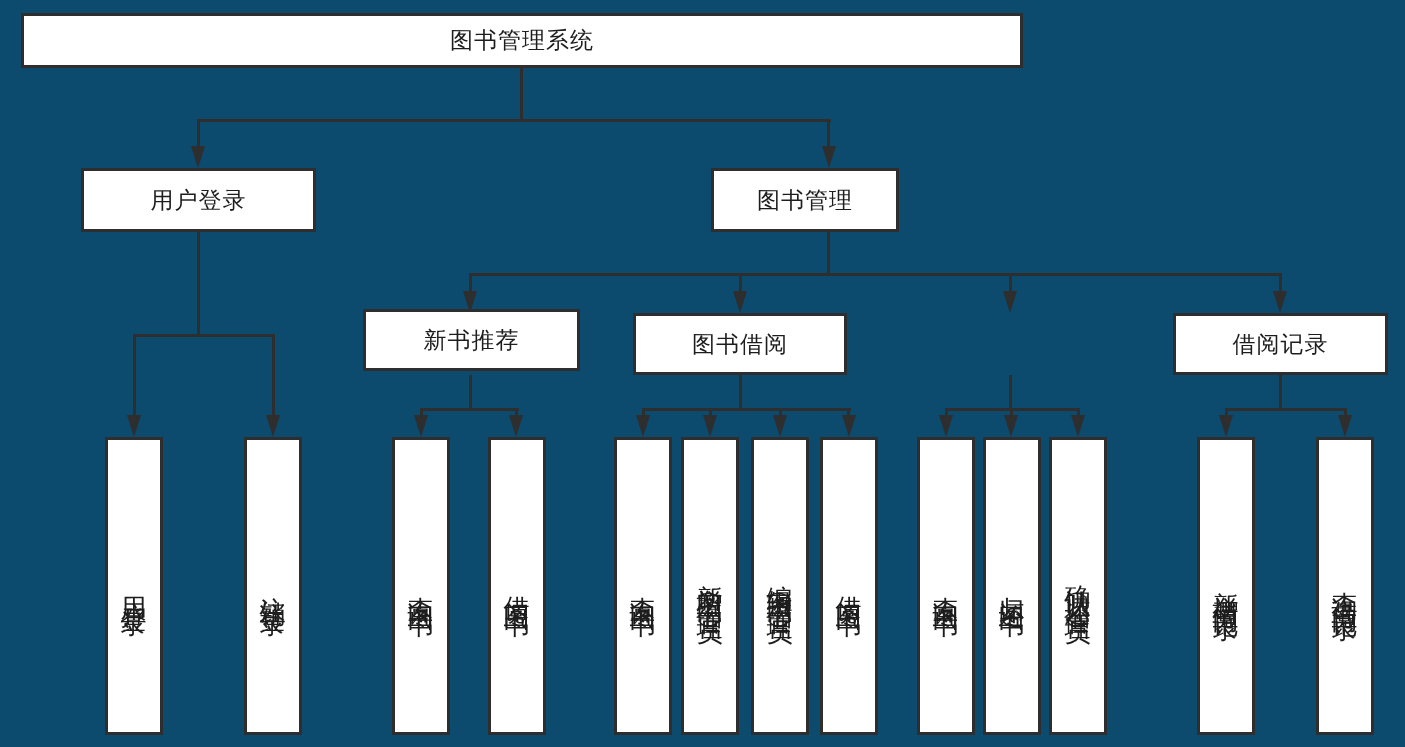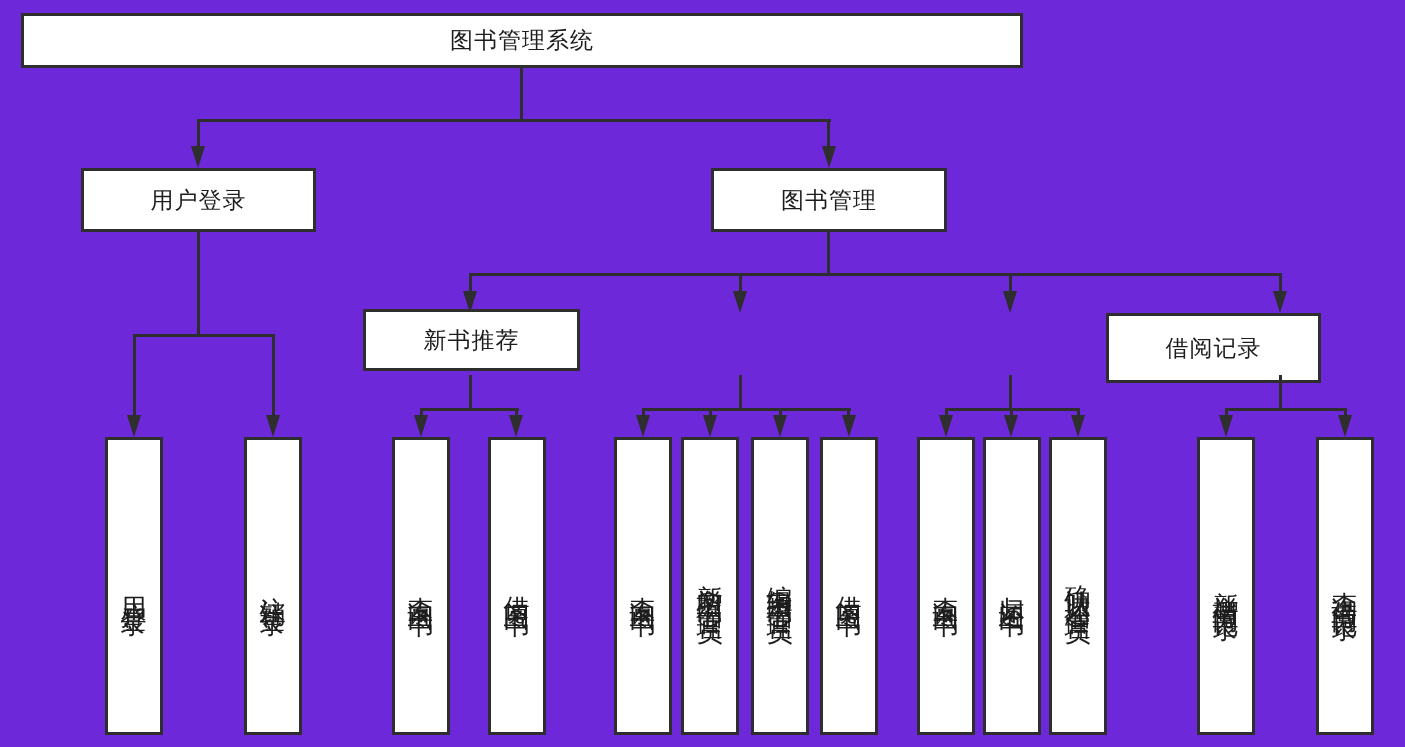--- a/index.html
+++ b/index.html
@@ -1,20 +1,20 @@
 <!DOCTYPE html>
 <html><head>
 <meta charset="utf-8">
 <style>
   html, body { margin: 0; padding: 0; background: #ffffff; }
   .canvas {
     position: relative;
     width: 1405px;
     height: 747px;
-    background: #6d28d9;
+    background: #0c4a6e;
     font-family: "Liberation Sans", sans-serif;
     overflow: hidden;
   }
   .box {
     position: absolute;
     box-sizing: border-box;
     border: 3px solid #2e2e2e;
     background: #ffffff;
     display: flex;
     align-items: center;
@@ -63,35 +63,36 @@
   <div class="box hlabel" style="left:21px;top:13px;width:1002px;height:55px">图书管理系统</div>
 
   <div class="vline" style="left:520px;top:68px;height:51px"></div>
   <div class="hline" style="left:197px;top:119px;width:634px"></div>
   <div class="vline" style="left:197px;top:122px;height:26px"></div>
   <div class="vline" style="left:827px;top:122px;height:26px"></div>
   <div class="arw" style="left:191px;top:146px"></div>
   <div class="arw" style="left:822px;top:146px"></div>
 
   <div class="box hlabel" style="left:81px;top:168px;width:235px;height:64px">用户登录</div>
-  <div class="box hlabel" style="left:711px;top:168px;width:236px;height:64px">图书管理</div>
+  <div class="box hlabel" style="left:711px;top:168px;width:188px;height:64px">图书管理</div>
 
   <div class="vline" style="left:827px;top:232px;height:44px"></div>
   <div class="hline" style="left:469px;top:273px;width:813px"></div>
   <div class="vline" style="left:469px;top:276px;height:16px"></div>
   <div class="vline" style="left:739px;top:276px;height:16px"></div>
   <div class="vline" style="left:1009px;top:276px;height:16px"></div>
   <div class="vline" style="left:1279px;top:276px;height:16px"></div>
   <div class="arw" style="left:463px;top:291px"></div>
   <div class="arw" style="left:733px;top:291px"></div>
   <div class="arw" style="left:1003px;top:291px"></div>
   <div class="arw" style="left:1273px;top:291px"></div>
 
   <div class="box hlabel" style="left:363px;top:309px;width:217px;height:62px">新书推荐</div>
-  <div class="box hlabel" style="left:1106px;top:313px;width:215px;height:70px">借阅记录</div>
+  <div class="box hlabel" style="left:633px;top:313px;width:214px;height:62px">图书借阅</div>
+  <div class="box hlabel" style="left:1173px;top:313px;width:215px;height:62px">借阅记录</div>
 
   <div class="vline" style="left:197px;top:232px;height:105px"></div>
   <div class="hline" style="left:133px;top:334px;width:142px"></div>
   <div class="vline" style="left:133px;top:337px;height:79px"></div>
   <div class="vline" style="left:272px;top:337px;height:79px"></div>
   <div class="arw" style="left:127px;top:415px"></div>
   <div class="arw" style="left:266px;top:415px"></div>
 
   <div class="vline" style="left:469px;top:375px;height:36px"></div>
   <div class="hline" style="left:420px;top:408px;width:99px"></div>

